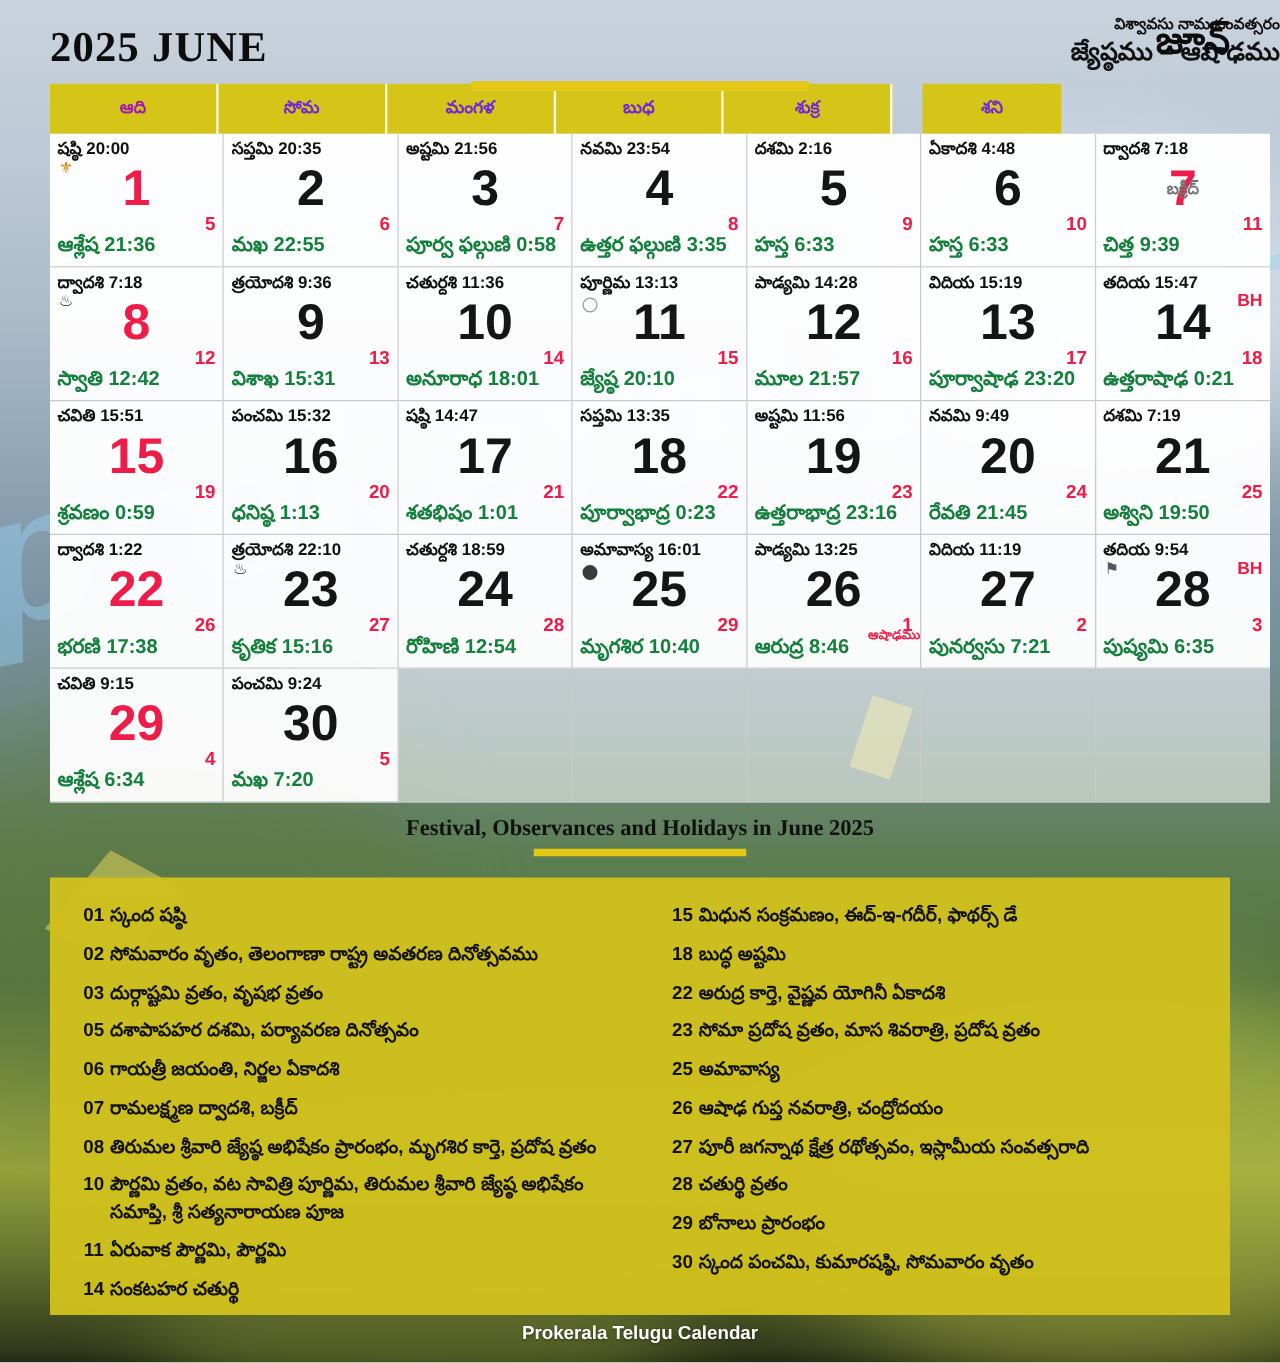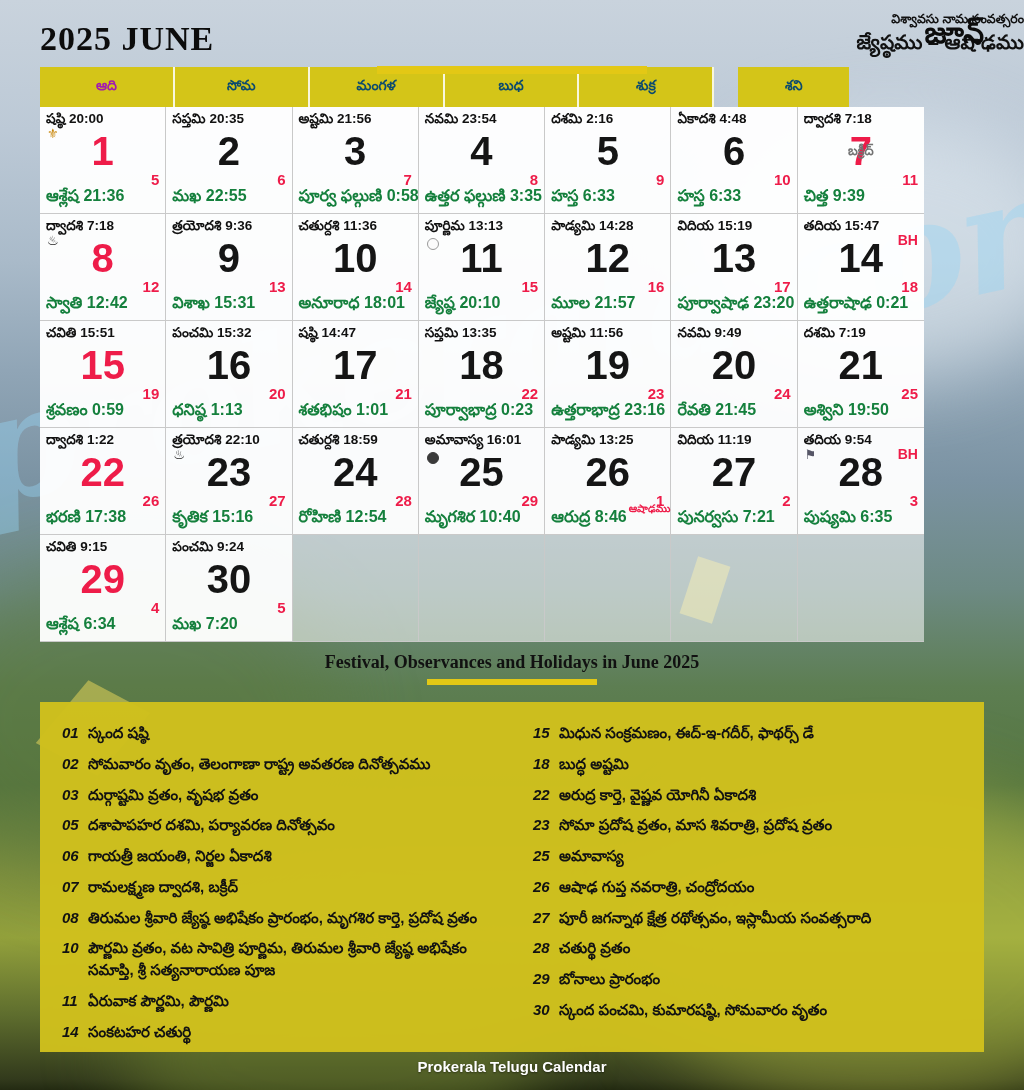--- a/index.html
+++ b/index.html
@@ -39,28 +39,28 @@
   .hdr-underline{width:270px;height:8px;background:#e3c815;margin:7px auto 0;}
   .hdr-right{position:absolute;right:40px;top:16px;z-index:8;font-size:30px;font-weight:800;color:#0c0c0c;}
 
   
   .weekday-row{
     position:absolute;left:40px;top:67px;width:944px;height:40px;z-index:7;
     display:grid;grid-template-columns:repeat(7,1fr);
   }
   .wd{
     background:var(--olive,#d4c518);display:flex;align-items:center;justify-content:center;
-    font-size:14px;font-weight:800;color:#0c4a6e;border-right:2px solid rgba(255,255,255,.85);
+    font-size:14px;font-weight:800;color:#6d28d9;border-right:2px solid rgba(255,255,255,.85);
   }
   .wd:last-child{border-right:none;margin-left:24px;}
   .wd.red{color:#a21caf;}
 
   
   .calendar-grid{
-    position:absolute;left:40px;top:107px;width:884px;z-index:7;
+    position:absolute;left:40px;top:107px;width:976px;z-index:7;
     display:grid;grid-template-columns:repeat(7,1fr);grid-auto-rows:107px;
   }
   .cell{
     position:relative;background:rgba(255,255,255,.96);
     border-right:1px solid #c9c9c9;border-bottom:1px solid #c9c9c9;
   }
   .cell:nth-child(7n){border-right:none;}
   .cell.empty{background:rgba(255,255,255,.55);}
   .tithi{position:absolute;left:6px;top:4px;font-size:13.5px;font-weight:700;color:#111;white-space:nowrap;z-index:2;}
   .nakshatra{position:absolute;left:6px;bottom:4px;font-size:16px;font-weight:700;color:#15803d;white-space:nowrap;z-index:2;}
@@ -79,21 +79,21 @@
   .fest-heading{position:absolute;left:0;top:652px;width:1024px;text-align:center;z-index:8;
     font-family:"Liberation Serif","DejaVu Serif",serif;font-size:18px;font-weight:800;color:#111;}
   .fest-underline{width:170px;height:6px;background:#e3c815;margin:6px auto 0;}
   .fest-box{
     position:absolute;left:40px;top:702px;width:944px;height:350px;z-index:7;
     background:rgba(207,192,29,.97);box-sizing:border-box;padding:20px 14px 10px 14px;
     display:grid;grid-template-columns:1fr 1fr;column-gap:26px;align-content:start;
   }
   .fest-col{display:flex;flex-direction:column;}
   .fest-item{display:flex;margin-bottom:9px;font-size:15px;font-weight:700;color:#121212;line-height:1.45;}
-  .fest-day{flex:0 0 34px;text-align:left;padding-left:8px;box-sizing:border-box;font-style:italic;}
+  .fest-day{flex:0 0 34px;text-align:center;padding-left:8px;box-sizing:border-box;}
   .fest-text{flex:1;padding-right:6px;}
 
   .footer{position:absolute;left:0;top:1058px;width:1024px;text-align:center;z-index:8;
     font-size:15px;font-weight:800;color:#ffffff;text-shadow:0 1px 2px rgba(0,0,0,.45);}
 </style>
 </head>
 <body>
 
 <div class="page">
   <div class="blob b1"></div>

